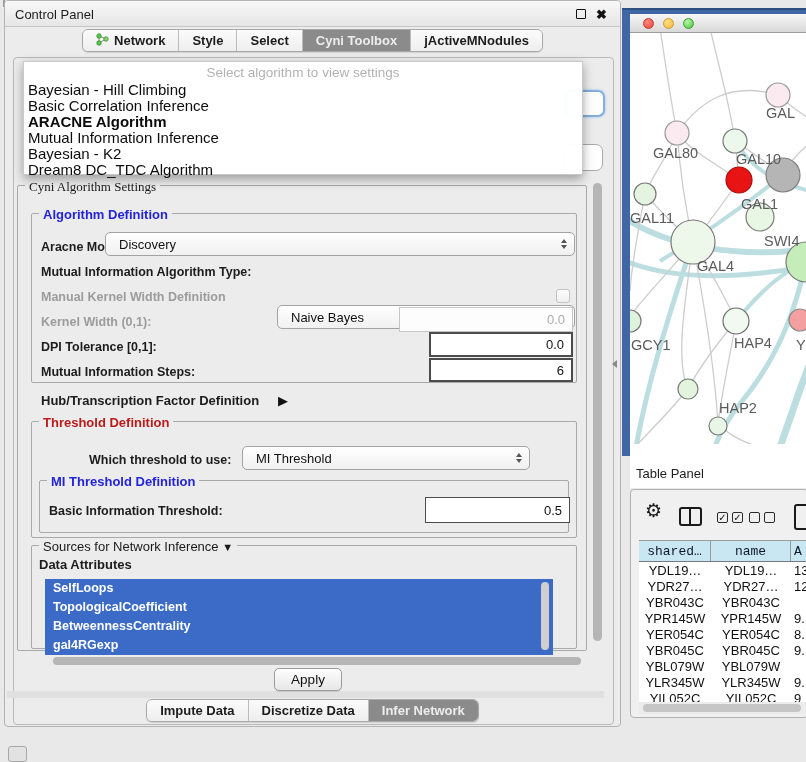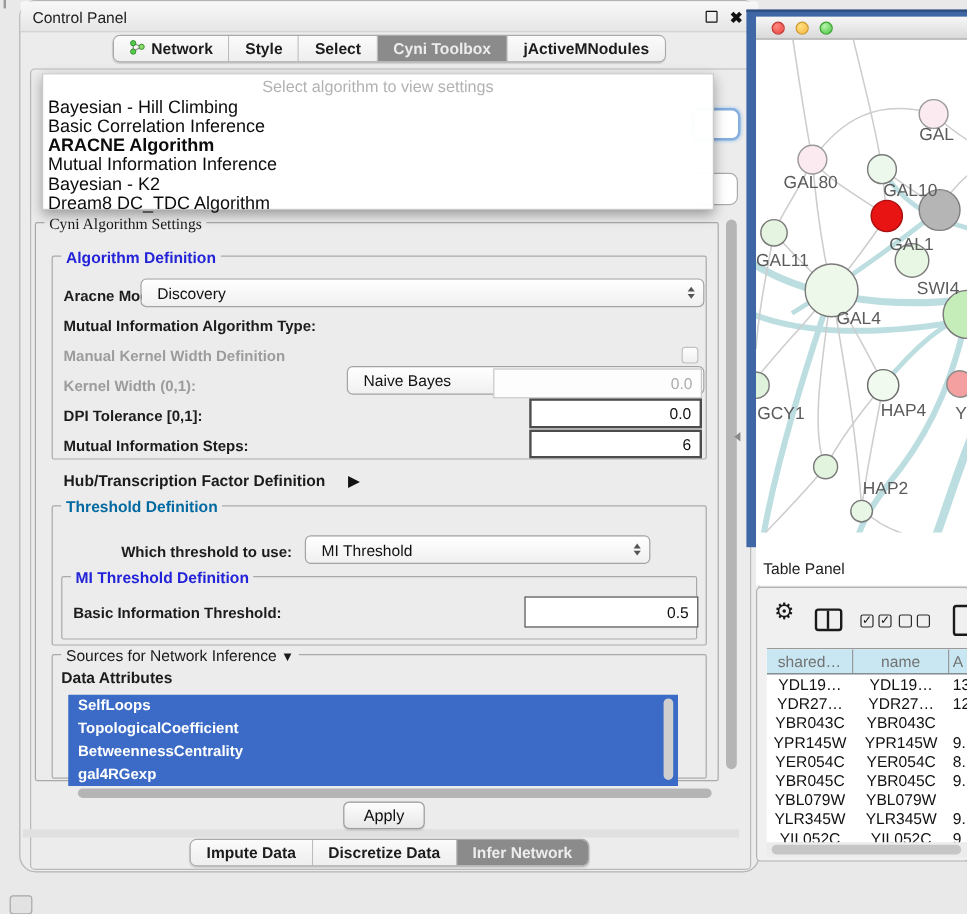--- a/index.html
+++ b/index.html
@@ -1,21 +1,21 @@
 <!DOCTYPE html>
 <html><head>
 <meta charset="utf-8">
 <style>
   * { margin:0; padding:0; box-sizing:border-box; }
   html,body { width:806px; height:762px; }
   body { font-family:"Liberation Sans", sans-serif; background:#e9e9e9; position:relative; overflow:hidden; }
   .abs { position:absolute; }
 
   
-  #ctl-win { left:16px; top:8; width:617px; height:727px; background:#ececec; border:1px solid #b3b3b3; border-radius:14px; }
+  #ctl-win { left:4px; top:8; width:617px; height:727px; background:#ececec; border:1px solid #b3b3b3; border-radius:4px; }
   #ctl-titlebar { left:0; top:0; width:615px; height:26px; background:linear-gradient(#f8f8f8,#e6e6e6); border-bottom:1px solid #c6c6c6; border-radius:3px 3px 0 0; }
   #ctl-title { left:10px; top:6px; font-size:13px; color:#1d1d1d; }
   .win-btn { top:7px; font-size:12px; color:#111; cursor:default; }
   #btn-restore { right:34px; top:8px; width:10px; height:10px; border:1.6px solid #111; border-radius:1px; }
   #btn-close { right:13px; top:6px; font-weight:bold; font-size:13px; }
 
   
   .seg-bar { display:flex; border:1px solid #a8a8a8; border-radius:6px; overflow:hidden; background:#f4f4f4; height:23px; box-shadow:0 1px 1px rgba(0,0,0,.12); }
   .seg { display:flex; align-items:center; gap:5px; padding:0 13px; font-size:13px; font-weight:600; color:#1c1c1c; border-right:1px solid #bcbcbc; background:linear-gradient(#fbfbfb,#eeeeee); white-space:nowrap; }
   .seg:last-child { border-right:none; }
@@ -36,21 +36,21 @@
   #v-scroll { left:586px; top:180px; width:13px; height:472px; }
   #v-scroll .sb-thumb { position:absolute; left:2px; top:2px; width:9px; height:458px; }
   #h-scroll { left:14px; top:654px; width:570px; height:12px; }
   #h-scroll .sb-thumb { position:absolute; left:34px; top:2px; width:528px; height:8px; }
 
   
   .fs { border:1px solid #a9a9a9; border-radius:2px; }
   .leg { background:#ececec; padding:0 4px; font-size:13px; color:#1a1a1a; white-space:nowrap; }
   .leg.b { font-weight:bold; }
   .leg.blue { color:#2323d8; }
-  .leg.green { color:#0369a1;text-align:right; }
+  .leg.green { color:#b91c1c;text-align:right; }
 
   .lbl { font-size:12.5px; font-weight:bold; color:#1c1c1c; white-space:nowrap; }
   .lbl.dis { color:#9c9c9c; }
 
   .field { background:#fff; border:2px solid #4c4c4c; font-size:13px; color:#111; display:flex; align-items:center; justify-content:flex-end; padding:0 7px; }
   .field.dis { border:1px solid #c6c6c6; color:#adadad; background:#fdfdfd; }
 
   .combo { background:linear-gradient(#ffffff,#f0f0f0); border:1px solid #a3a3a3; border-radius:5px; font-size:13px; color:#111; display:flex; align-items:center; padding-left:13px; }
   .arrows { position:absolute; right:7px; top:50%; transform:translateY(-50%); display:flex; flex-direction:column; align-items:center; gap:2px; }
   .tri-up { width:0; height:0; border-left:3.5px solid transparent; border-right:3.5px solid transparent; border-bottom:4.5px solid #555; }
@@ -91,21 +91,21 @@
   #table-title { left:636px; top:466px; font-size:13px; color:#1d1d1d; }
   #table-box { left:630px; top:489px; width:178px; height:229px; border:1px solid #b2b2b2; border-radius:4px; background:#f0f0f0; overflow:hidden; }
   .tb-icon { position:absolute; color:#1a1a1a; }
   #icon-gear { left:14px; top:11px; font-size:19px; line-height:19px; }
   #icon-split { left:48px; top:17px; width:23px; height:19px; border:2px solid #1a1a1a; border-radius:3px; }
   #icon-split::after { content:""; position:absolute; left:8px; top:0; width:2px; height:15px; background:#1a1a1a; }
   .cb { position:absolute; top:22px; width:11px; height:11px; border:1.6px solid #2a2a2a; border-radius:2px; font-size:10px; line-height:9px; text-align:center; color:#111; }
   #icon-doc { left:163px; top:14px; width:18px; height:26px; border:2px solid #1a1a1a; border-radius:3px 6px 3px 3px; background:#f0f0f0; }
   #tbl { left:8px; top:50px; width:170px; height:162px; background:#fff; overflow:hidden; border-top:1px solid #9a9a9a; }
   .th-row { display:flex; height:21px; background:#c9e7f2; border-bottom:1px solid #777; }
-  .th { font-size:13px; color:#737373; display:flex; align-items:center; justify-content:center; border-right:1px solid #9a9a9a; }
+  .th { font-size:13px; color:#0f172a; display:flex; align-items:center; justify-content:center; border-right:1px solid #9a9a9a;font-family:Liberation Mono, monospace; }
   .td-row { display:flex; height:16px; }
   .td { font-size:13px; color:#111; display:flex; align-items:center; justify-content:center; white-space:nowrap; overflow:hidden; }
   .c1 { width:72px; } .c2 { width:80px; } .c3 { width:18px; justify-content:flex-start; padding-left:3px; }
   #tbl-hscroll { left:8px; top:212px; width:170px; height:12px; background:#ececec; }
   #tbl-hscroll .sb-thumb { position:absolute; left:4px; top:2px; width:158px; height:8px; background:#c6c6c6; }
 
   #corner-mark { left:3px; top:0; width:2px; height:7px; background:#9a9a9a; }
   #mini-btn { left:8px; top:746px; width:19px; height:16px; background:#e2e2e2; border:1px solid #a8a8a8; border-radius:3px; }
 </style>
 </head>

